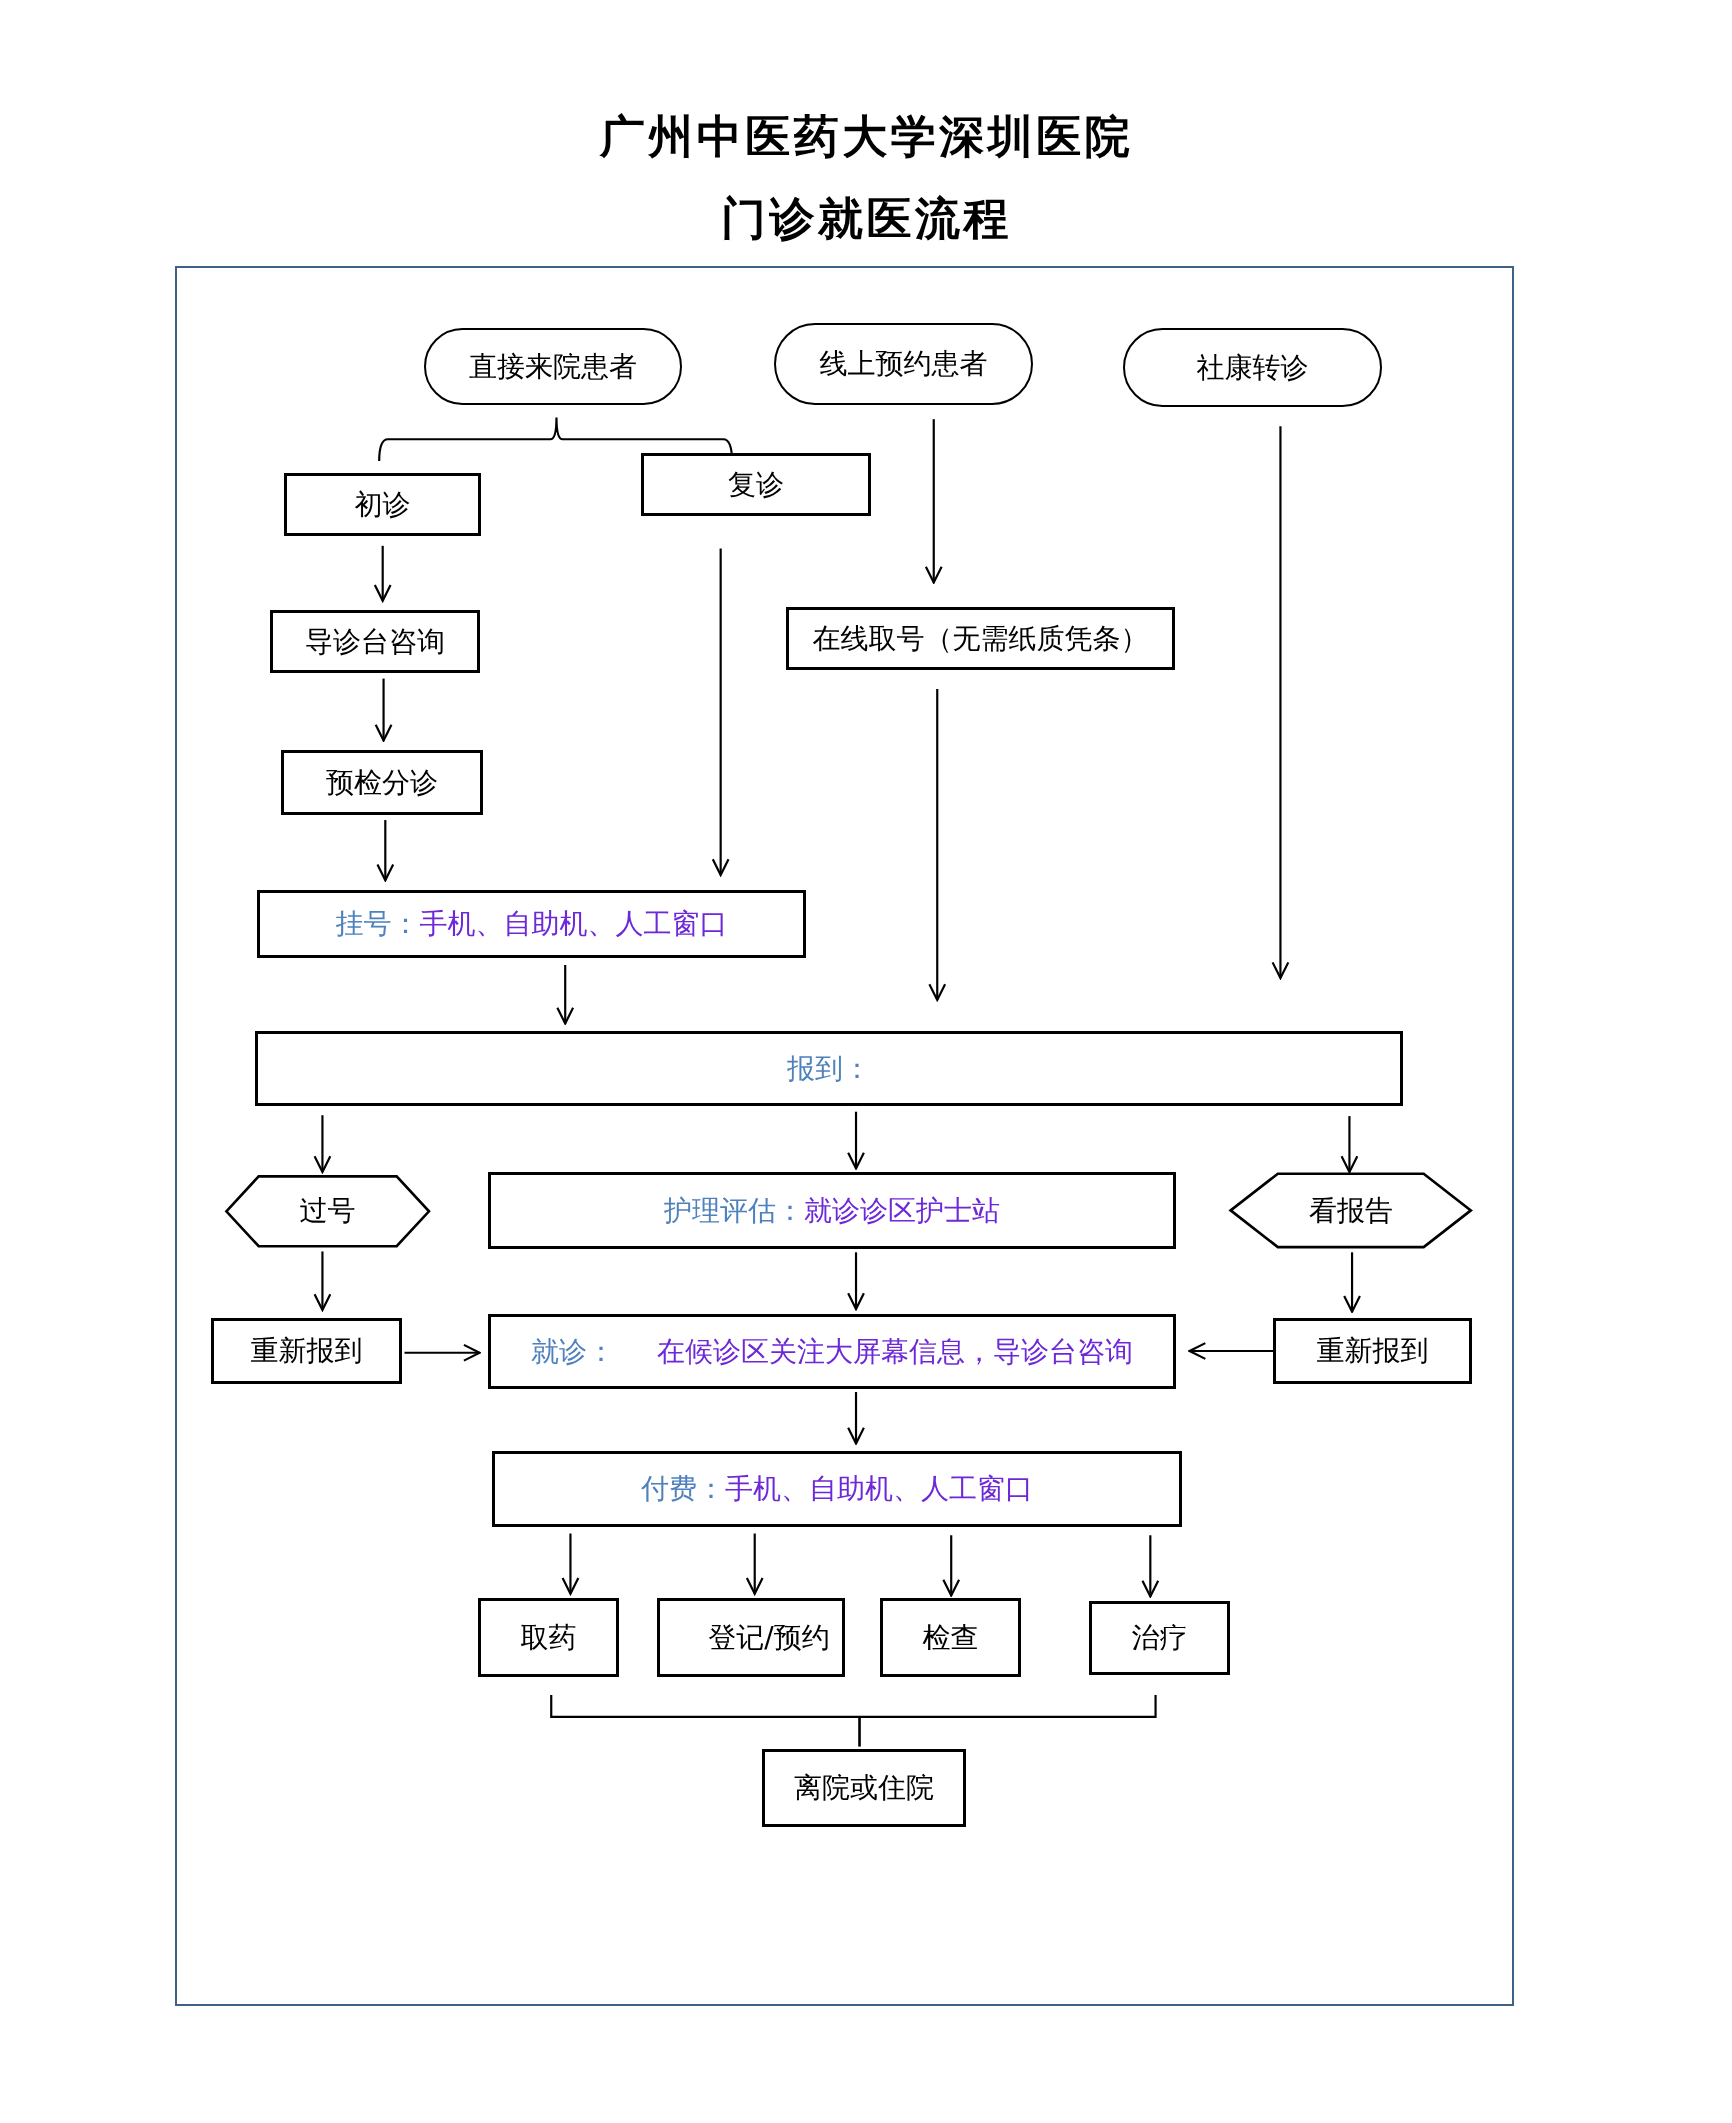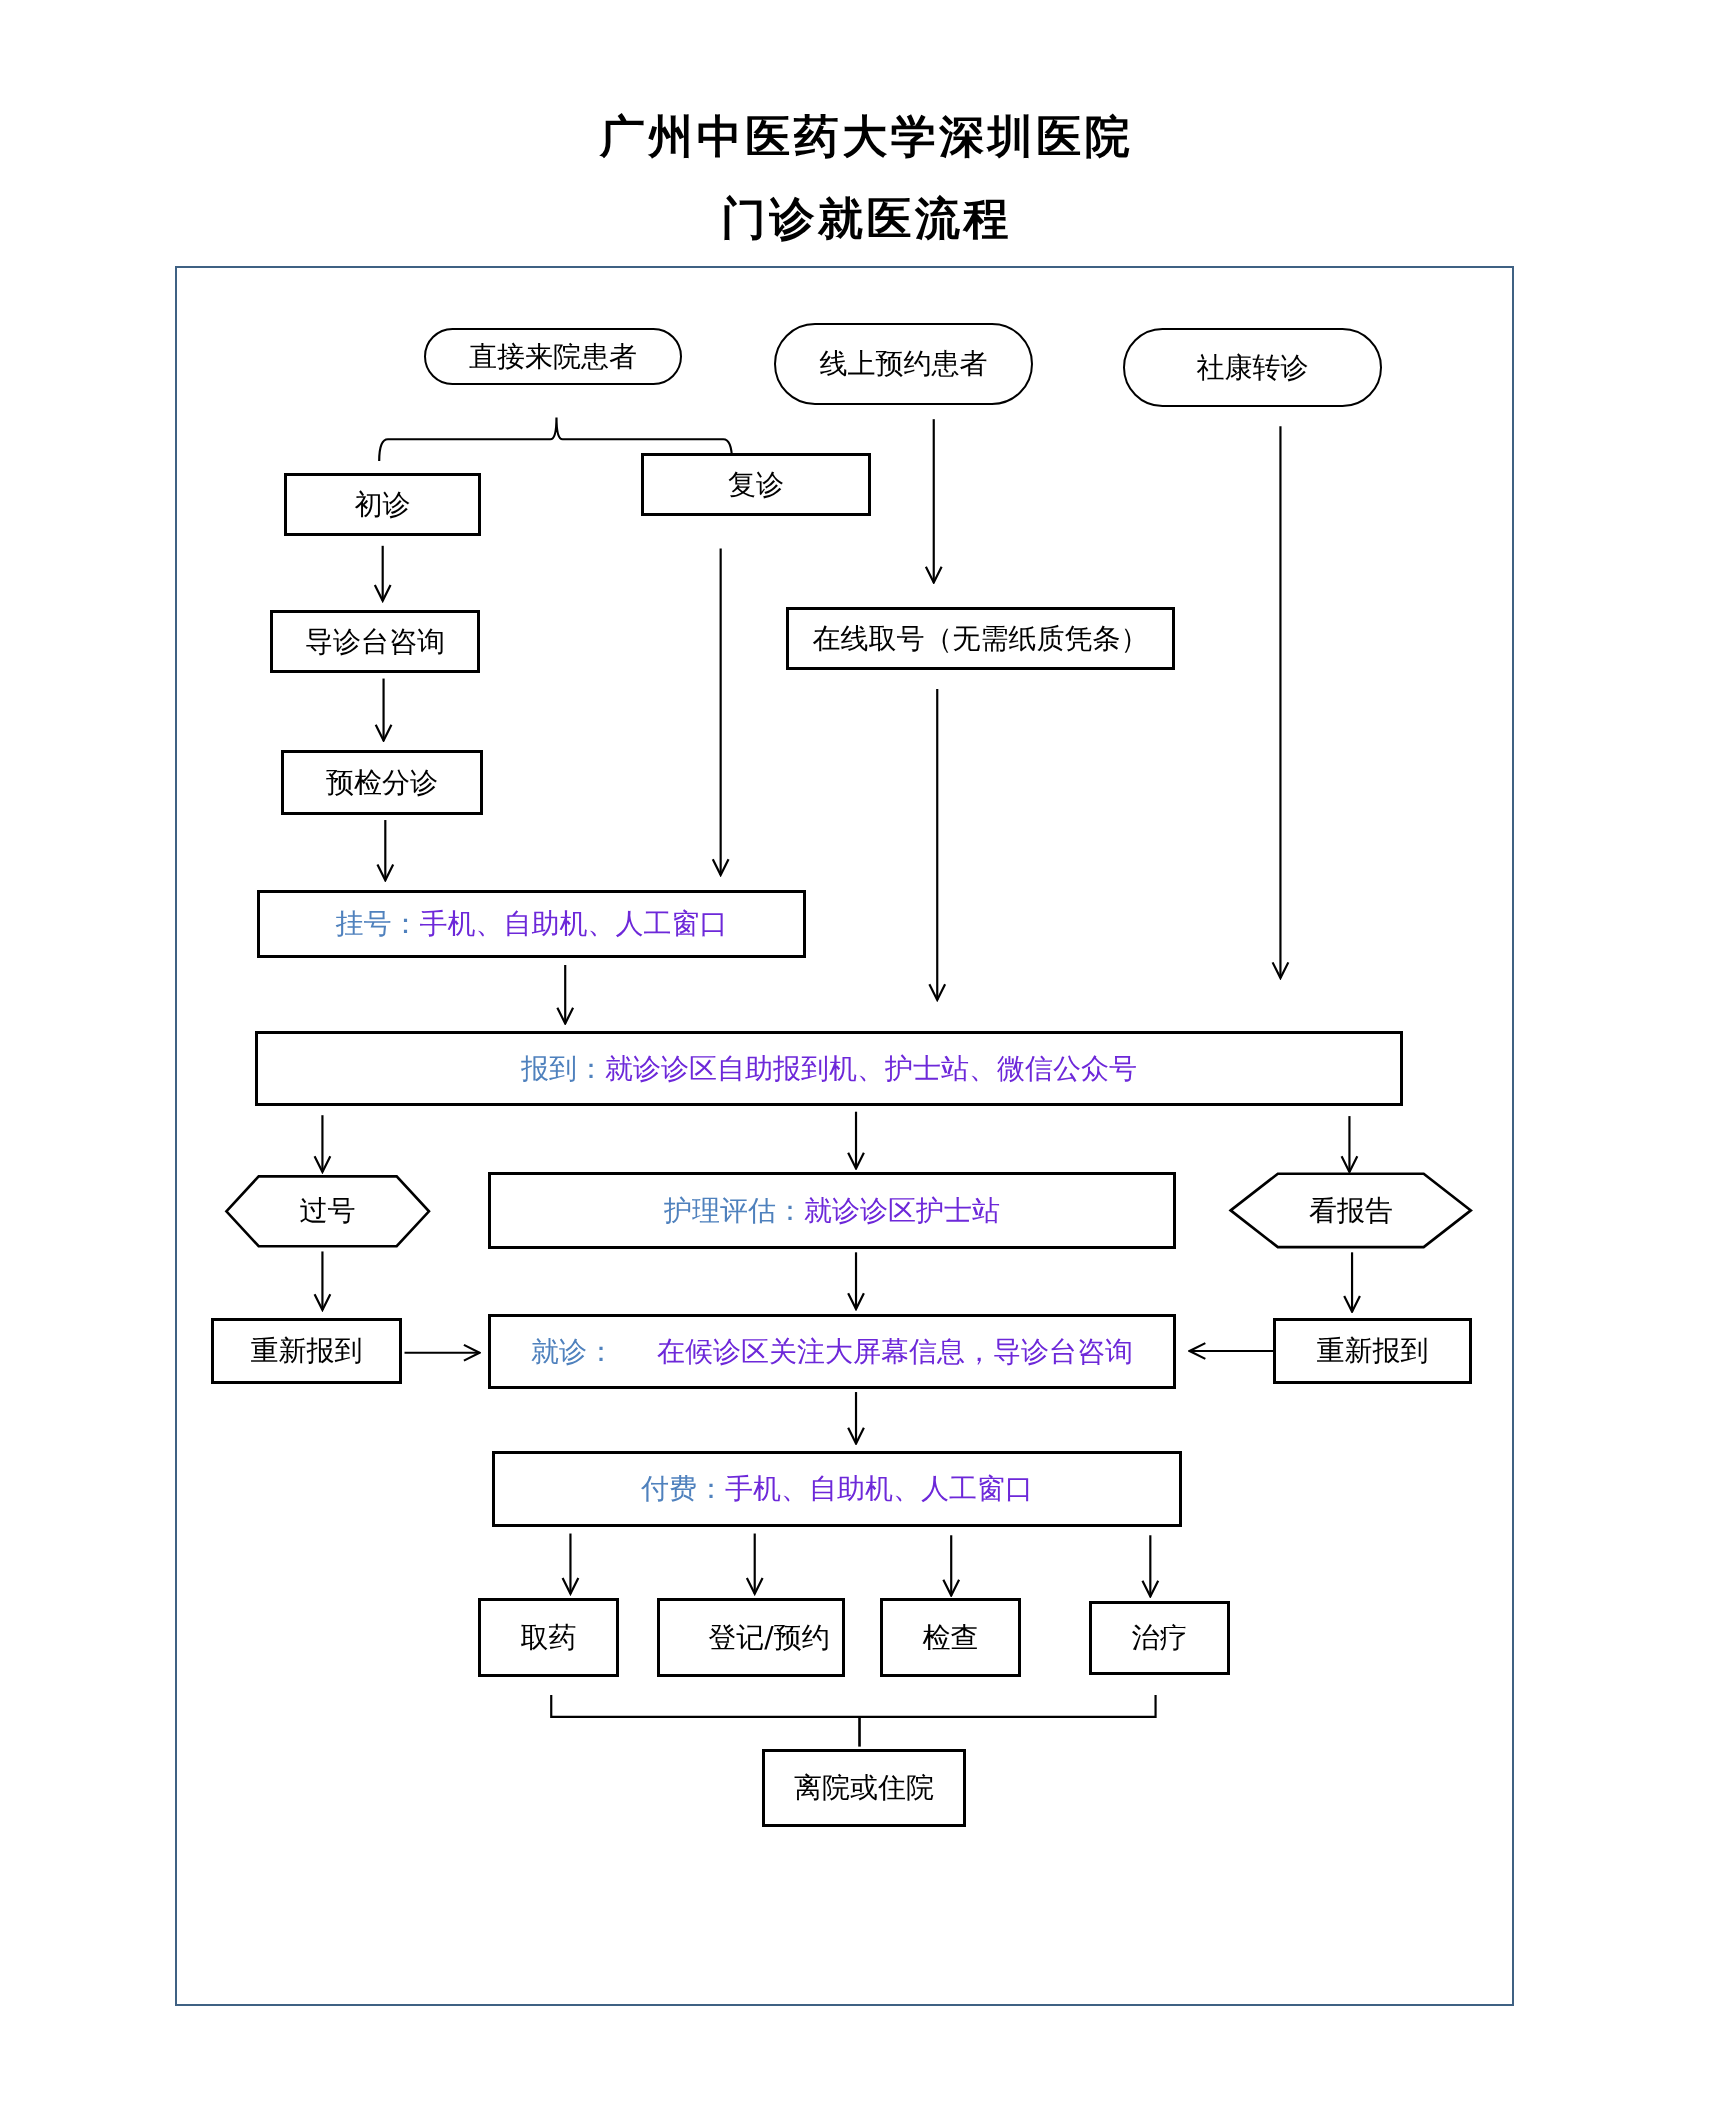--- a/index.html
+++ b/index.html
@@ -63,21 +63,21 @@
     <line x1="463" y1="1549" x2="549" y2="1549"></line>
     <line x1="1458" y1="1547" x2="1362" y2="1547"></line>
     <line x1="980" y1="1594" x2="980" y2="1653"></line>
     <line x1="653" y1="1756" x2="653" y2="1825"></line>
     <line x1="864" y1="1756" x2="864" y2="1825"></line>
     <line x1="1089" y1="1758" x2="1089" y2="1827"></line>
     <line x1="1317" y1="1758" x2="1317" y2="1828"></line>
   </g>
 </svg>
 
-<div class="node pill" style="left:424px;top:328px;width:258px;height:57px;">
+<div class="node pill" style="left:424px;top:328px;width:258px;height:77px;">
   <span>直接来院患者</span>
 </div>
 <div class="node pill" style="left:774px;top:323px;width:259px;height:82px;">
   <span>线上预约患者</span>
 </div>
 <div class="node pill" style="left:1123px;top:328px;width:259px;height:79px;">
   <span>社康转诊</span>
 </div>
 
 <div class="node" style="left:284px;top:473px;width:197px;height:63px;">
@@ -97,21 +97,20 @@
   <span>在线取号（无需纸质凭条）</span>
 </div>
 
 <div class="node" style="left:257px;top:890px;width:549px;height:68px;">
   <span class="lbl-blue">挂号：</span>
   <span class="lbl-black">手机、自助机、人工窗口</span>
 </div>
 
 <div class="node" style="left:255px;top:1031px;width:1148px;height:75px;">
   <span class="lbl-blue">报到：</span>
-  <span class="lbl-black">就诊诊区自助报到机、护士站、微信公众号</span>
 </div>
 
 <div class="node hex" style="left:226px;top:1176px;width:203px;height:70px;">
   <span>过号</span>
 </div>
 <div class="node hex" style="left:1231px;top:1174px;width:240px;height:73px;">
   <span>看报告</span>
 </div>
 
 <div class="node" style="left:488px;top:1172px;width:688px;height:77px;">

